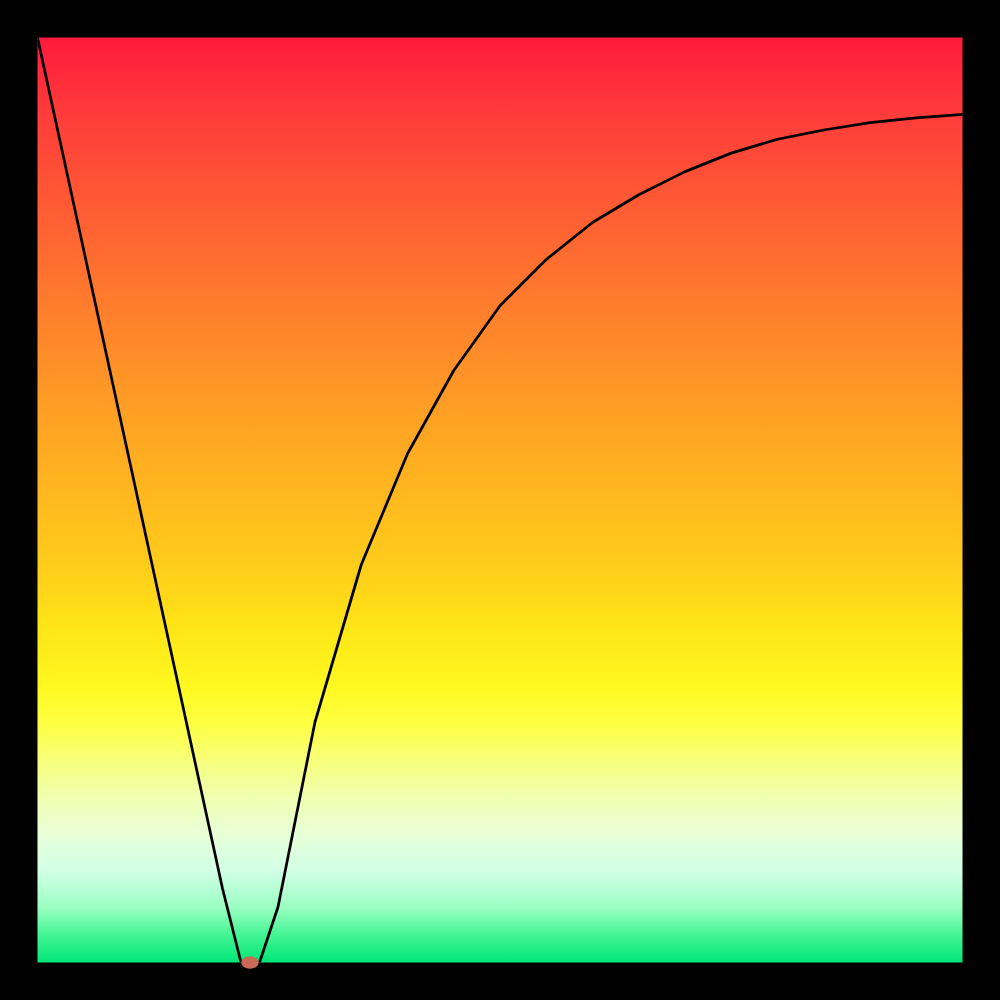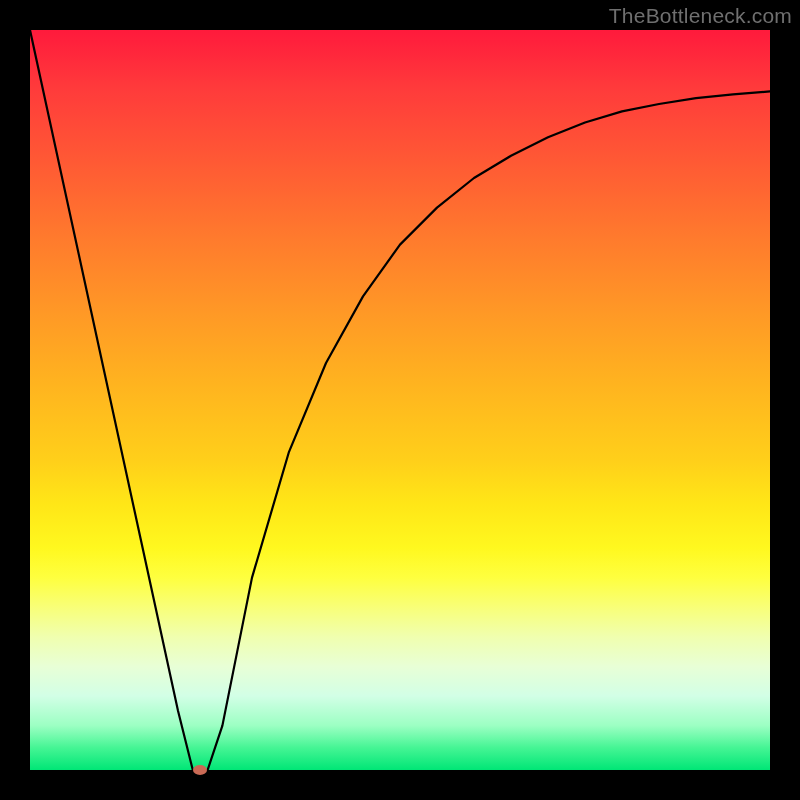--- a/index.html
+++ b/index.html
@@ -73,14 +73,13 @@
 </head>
 <body>
 
 <div class="frame">
   <div class="plot">
     <svg class="curve-svg" viewBox="0 0 740 740" preserveAspectRatio="none">
       <path id="curve-path" fill="none" stroke="#000000" stroke-width="2.2" stroke-linejoin="round" stroke-linecap="round" d="M 0.00 0.00 L 37.00 170.20 L 74.00 340.40 L 111.00 510.60 L 148.00 680.80 L 162.80 740.00 L 177.60 740.00 L 192.40 695.60 L 207.20 621.60 L 222.00 547.60 L 259.00 421.80 L 296.00 333.00 L 333.00 266.40 L 370.00 214.60 L 407.00 177.60 L 444.00 148.00 L 481.00 125.80 L 518.00 107.30 L 555.00 92.50 L 592.00 81.40 L 629.00 74.00 L 666.00 68.08 L 703.00 64.38 L 740.00 61.42"></path>
     </svg>
     <div id="marker" class="marker" style="left: 170.2px; top: 740px; background: rgb(201, 106, 85);"></div>
   </div>
-  <div class="watermark">TheBottleneck.com</div>
 </div>
 
 </body></html>

